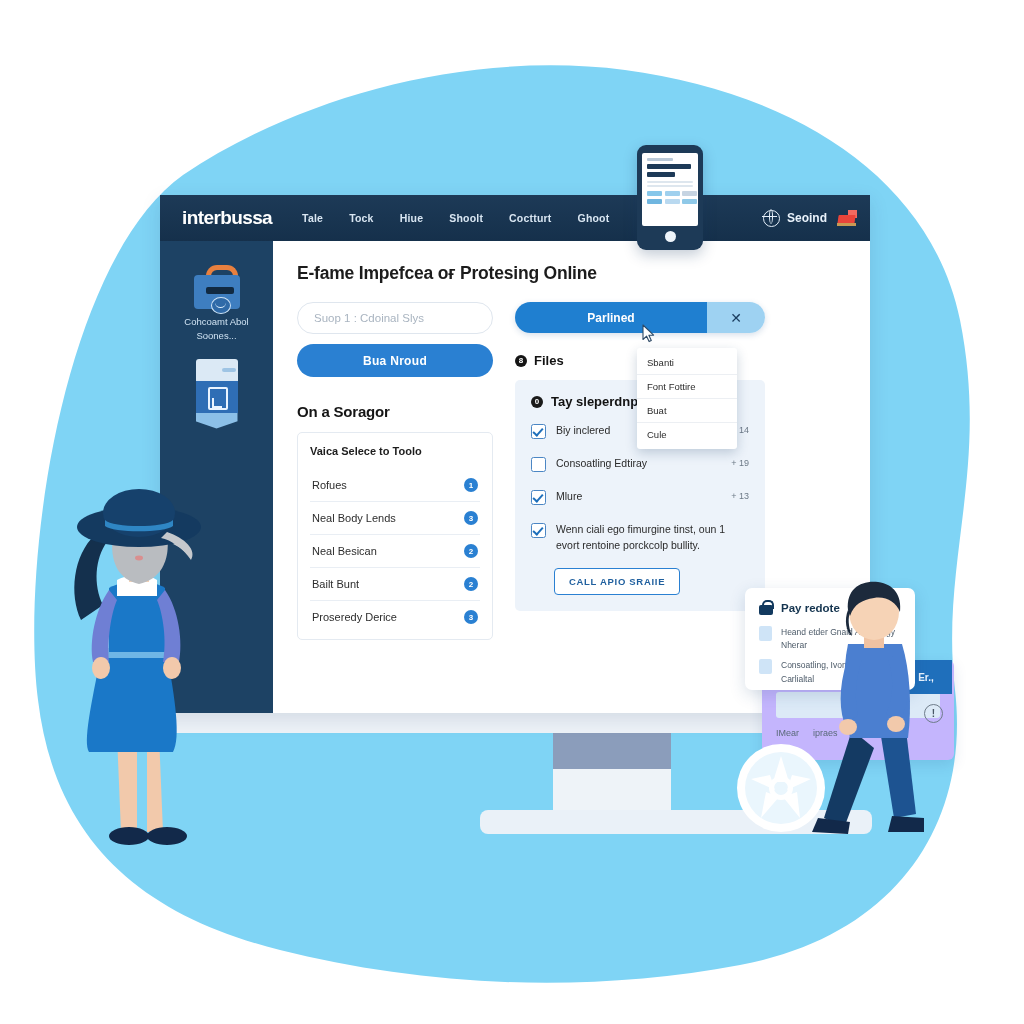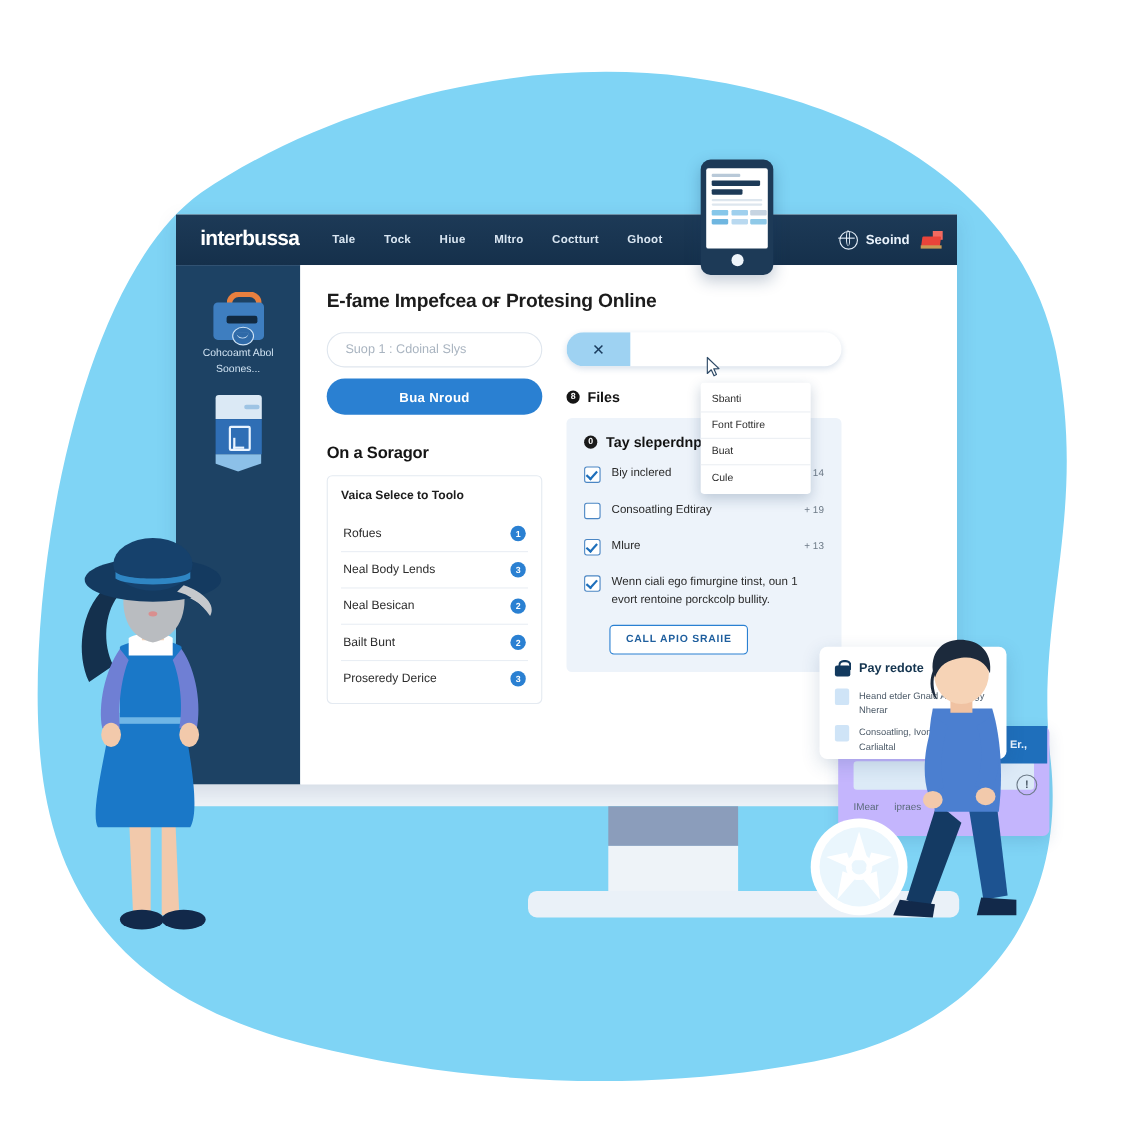--- a/index.html
+++ b/index.html
@@ -278,21 +278,21 @@
     <div class="monitor-foot"></div>
 
     <div class="screen-bezel">
 
       <div class="navbar">
         <div class="logo">interbussa</div>
         <div class="navlinks">
           <div class="navlink">Tale</div>
           <div class="navlink">Tock</div>
           <div class="navlink">Hiue</div>
-          <div class="navlink">Mltro</div>
+          <div class="navlink">Shoolt</div>
           <div class="navlink">Coctturt</div>
           <div class="navlink">Ghoot</div>
         </div>
         <div class="nav-right">
           <div class="globe"></div>
           <div class="nav-right-label">Seoind</div>
           <div class="cart">
             <div class="cart-flag"></div>
             <div class="cart-body"></div>
             <div class="cart-base"></div>
@@ -357,20 +357,21 @@
                 <div class="list-row">
                   <div class="list-label">Proseredy Derice</div>
                   <div class="badge">3</div>
                 </div>
               </div>
             </div>
 
             <div class="col-right">
 
               <div class="split-btn">
+                <div class="split-main">Parlined</div>
                 <div class="split-side">✕</div>
               </div>
 
               <svg class="cursor" viewBox="0 0 13 19">
                 <path d="M1,1 L1,15.5 L4.6,12.2 L7.1,17.6 L9.3,16.5 L6.9,11.3 L11.6,11.1 Z" fill="#ffffff" stroke="#2e4a66" stroke-width="1.1" stroke-linejoin="round"></path>
               </svg>
 
               <div class="dropdown">
                 <div class="dd-item">Sbanti</div>
                 <div class="dd-item">Font Fottire</div>

